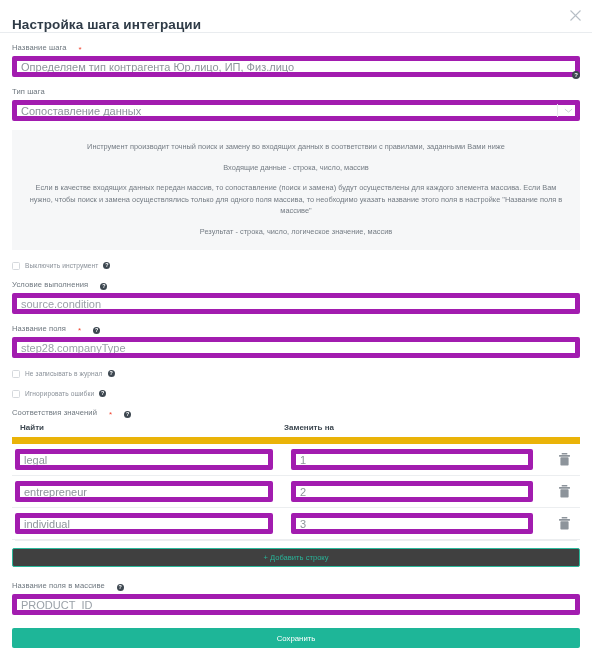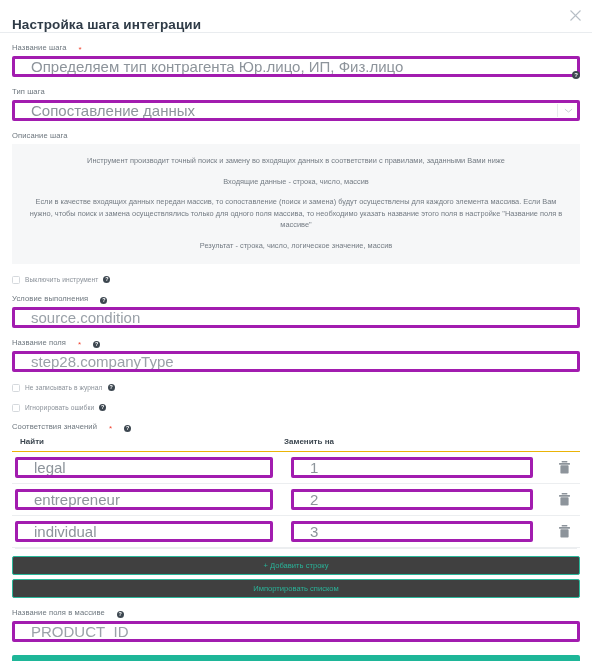--- a/index.html
+++ b/index.html
@@ -49,24 +49,24 @@
     display: inline-flex; align-items: center; justify-content: center;
     line-height: 1; cursor: pointer; flex: none;
   }
   .help-icon-top {
     position: absolute; top: 38px; right: 12px;
     width: 8px; height: 8px; font-size: 6px;
   }
 
   .input {
     width: 100%; height: 21px;
-    border: 3px solid #a21caf; border-radius: 2px;
+    border: 5px solid #a21caf; border-radius: 2px;
     background: #fff;
-    font-size: 15px; color: #9aa1a8;
-    padding: 0 16px; line-height: 19px;
+    font-size: 11px; color: #9aa1a8;
+    padding: 0 4px; line-height: 19px;
     font-family: "Liberation Sans", sans-serif;
   }
   .input.val { color: #8d949b; }
 
   .select-wrap { position: relative; }
   .select-wrap .input { padding-right: 36px; }
   .sel-div {
     position: absolute; right: 22px; top: 4px;
     width: 1px; height: 13px; background: #e7eaec;
   }
@@ -99,21 +99,21 @@
   .cb {
     width: 8px; height: 8px; flex: none;
     border: 1px solid #d5d9dd; border-radius: 1.5px;
     background: #fff; cursor: pointer;
   }
   .cb-label { font-size: 6.6px; color: #8a9199; letter-spacing: .1px; }
 
   
   .tbl-head {
     display: flex; padding: 0 3px;
-    border-bottom: 1px solid #eab308;
+    border-bottom: 7px solid #eab308;
     padding-bottom: 5px; margin-top: 5px;
   }
   .th {
     font-size: 8px; font-weight: bold; color: #3d4750;
   }
   .th.c1 { width: 263px; padding-left: 5px; }
   .th.c2 { flex: 1; padding-left: 6px; }
 
   .map-row {
     display: flex; align-items: center;
@@ -187,23 +187,20 @@
       <input class="input val" value="Сопоставление данных" style="">
       <div class="sel-div"></div>
       <svg class="chev" viewBox="0 0 10 7" fill="none" stroke="currentColor" stroke-width="1.1">
         <polyline points="1,2 5,5.2 9,2"></polyline>
       </svg>
     </div>
 
     <div class="spacer-10"></div>
 
     
-    <div class="field-label">
-      <span>Описание шага</span>
-    </div>
     <div class="desc">
       <p>Инструмент производит точный поиск и замену во входящих данных в соответствии с правилами, заданными Вами ниже</p>
       <p>Входящие данные - строка, число, массив</p>
       <p>Если в качестве входящих данных передан массив, то сопоставление (поиск и замена) будут осуществлены для каждого элемента массива. Если Вам нужно, чтобы поиск и замена осуществлялись только для одного поля массива, то необходимо указать название этого поля в настройке "Название поля в массиве"</p>
       <p>Результат - строка, число, логическое значение, массив</p>
     </div>
 
     <div class="spacer-10"></div>
 
     
@@ -311,21 +308,20 @@
         </svg>
       </div>
     </div>
 
     <div class="map-underline"></div>
 
     <div class="spacer-7"></div>
 
     <button class="btn-outline">+ Добавить строку</button>
     <div style="height:4px"></div>
-    <button class="btn-outline">Импортировать списком</button>
 
     <div class="spacer-10"></div>
 
     
     <div class="field-label">
       <span>Название поля в массиве</span>
       <div class="help-icon">?</div>
     </div>
     <input class="input" value="PRODUCT_ID" style="">
 

